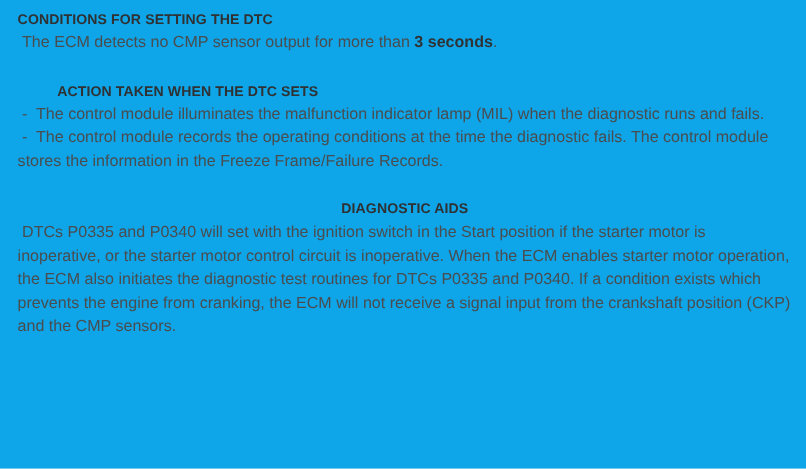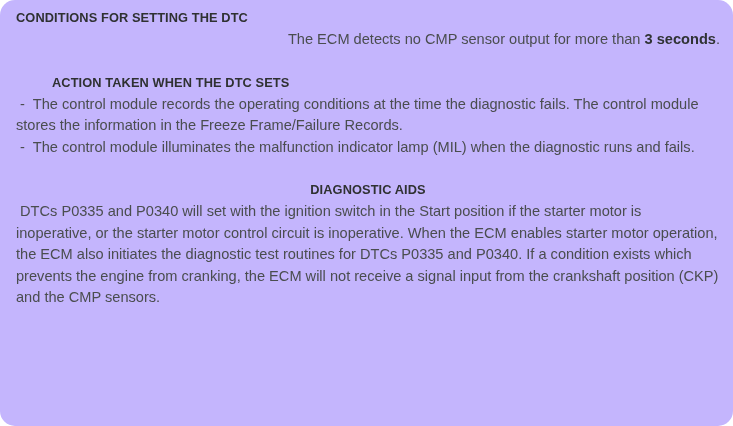--- a/index.html
+++ b/index.html
@@ -47,29 +47,29 @@
   }
   .para b,
   .para .strong {
     font-weight: bold;
     color: #303335;
   }
 </style>
 </head>
 <body>
 
-<div id="doc" style="background: #c4b5fd; border-radius: 15px;">
+<div id="doc" style="background: #0ea5e9;">
     <div class="section">
       <div class="sec-heading" style="color: rgb(47, 49, 50);">CONDITIONS FOR SETTING THE DTC</div>
-      <p class="para" style="color: rgb(74, 77, 79); text-align: right;"><span> The ECM detects no CMP sensor output for more than </span><span class="strong">3 seconds</span><span>.</span></p>
+      <p class="para" style="color: rgb(74, 77, 79);"><span> The ECM detects no CMP sensor output for more than </span><span class="strong">3 seconds</span><span>.</span></p>
     </div>
     <div class="section">
       <div class="sec-heading" style="color: rgb(47, 49, 50); margin-left: 36px;">ACTION TAKEN WHEN THE DTC SETS</div>
+      <p class="para" style="color: rgb(74, 77, 79);"><span> -  The control module illuminates the malfunction indicator lamp (MIL) when the diagnostic runs and fails.</span></p>
       <p class="para" style="color: rgb(74, 77, 79);"><span> -  The control module records the operating conditions at the time the diagnostic fails. The control module stores the information in the Freeze Frame/Failure Records.</span></p>
-      <p class="para" style="color: rgb(74, 77, 79);"><span> -  The control module illuminates the malfunction indicator lamp (MIL) when the diagnostic runs and fails.</span></p>
     </div>
     <div class="section">
     </div>
     <div class="section">
       <div class="sec-heading" style="color: rgb(47, 49, 50); text-align: center;">DIAGNOSTIC AIDS</div>
       <p class="para" style="color: rgb(74, 77, 79);"><span> DTCs P0335 and P0340 will set with the ignition switch in the Start position if the starter motor is inoperative, or the starter motor control circuit is inoperative. When the ECM enables starter motor operation, the ECM also initiates the diagnostic test routines for DTCs P0335 and P0340. If a condition exists which prevents the engine from cranking, the ECM will not receive a signal input from the crankshaft position (CKP) and the CMP sensors.</span></p>
     </div>
   </div>
 
 </body></html>

